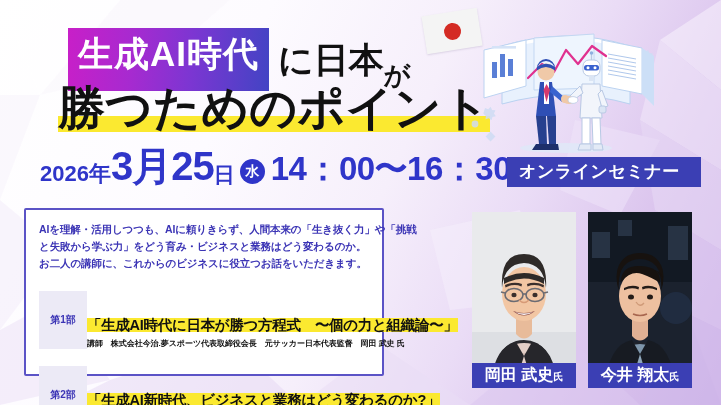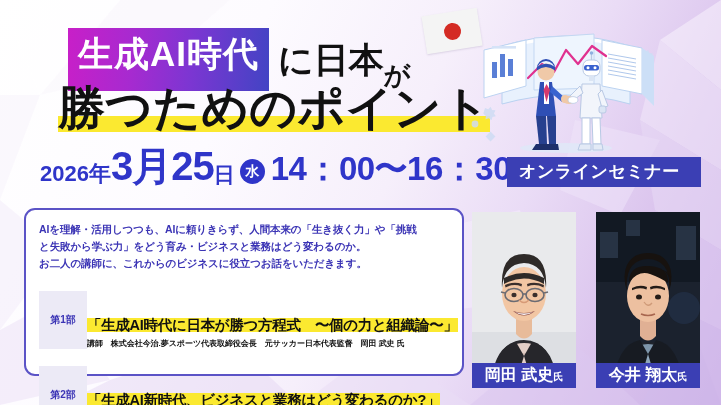--- a/index.html
+++ b/index.html
@@ -165,25 +165,25 @@
     width: 200px;
     height: 150px;
   }
   .illus svg { display: block; width: 100%; height: 100%; }
 
   
   .card {
     position: absolute;
     left: 24px;
     top: 208px;
-    width: 440px;
+    width: 360px;
     height: 168px;
     background: #ffffff;
     border: 2px solid #5b53c6;
-    border-radius: 11px;
+    border-radius: 2px;
     box-sizing: border-box;
     padding: 11px 13px 0 13px;
   }
   .lead {
     color: #3b34b5;
     font-size: 10.5px;
     font-weight: bold;
     line-height: 1.62;
     letter-spacing: -0.1px;
     margin: 0 0 9px 0;
@@ -234,21 +234,21 @@
   }
 
   
   .photos {
     position: absolute;
     left: 472px;
     top: 212px;
     width: 240px;
     height: 180px;
     display: flex;
-    gap: 20px;
+    gap: 12px;
   }
   .photo-card {
     position: relative;
     width: 104px;
     height: 176px;
     overflow: hidden;
   }
   .photo-img { position: absolute; inset: 0; }
   .photo-img svg { display: block; width: 100%; height: 100%; }
 

